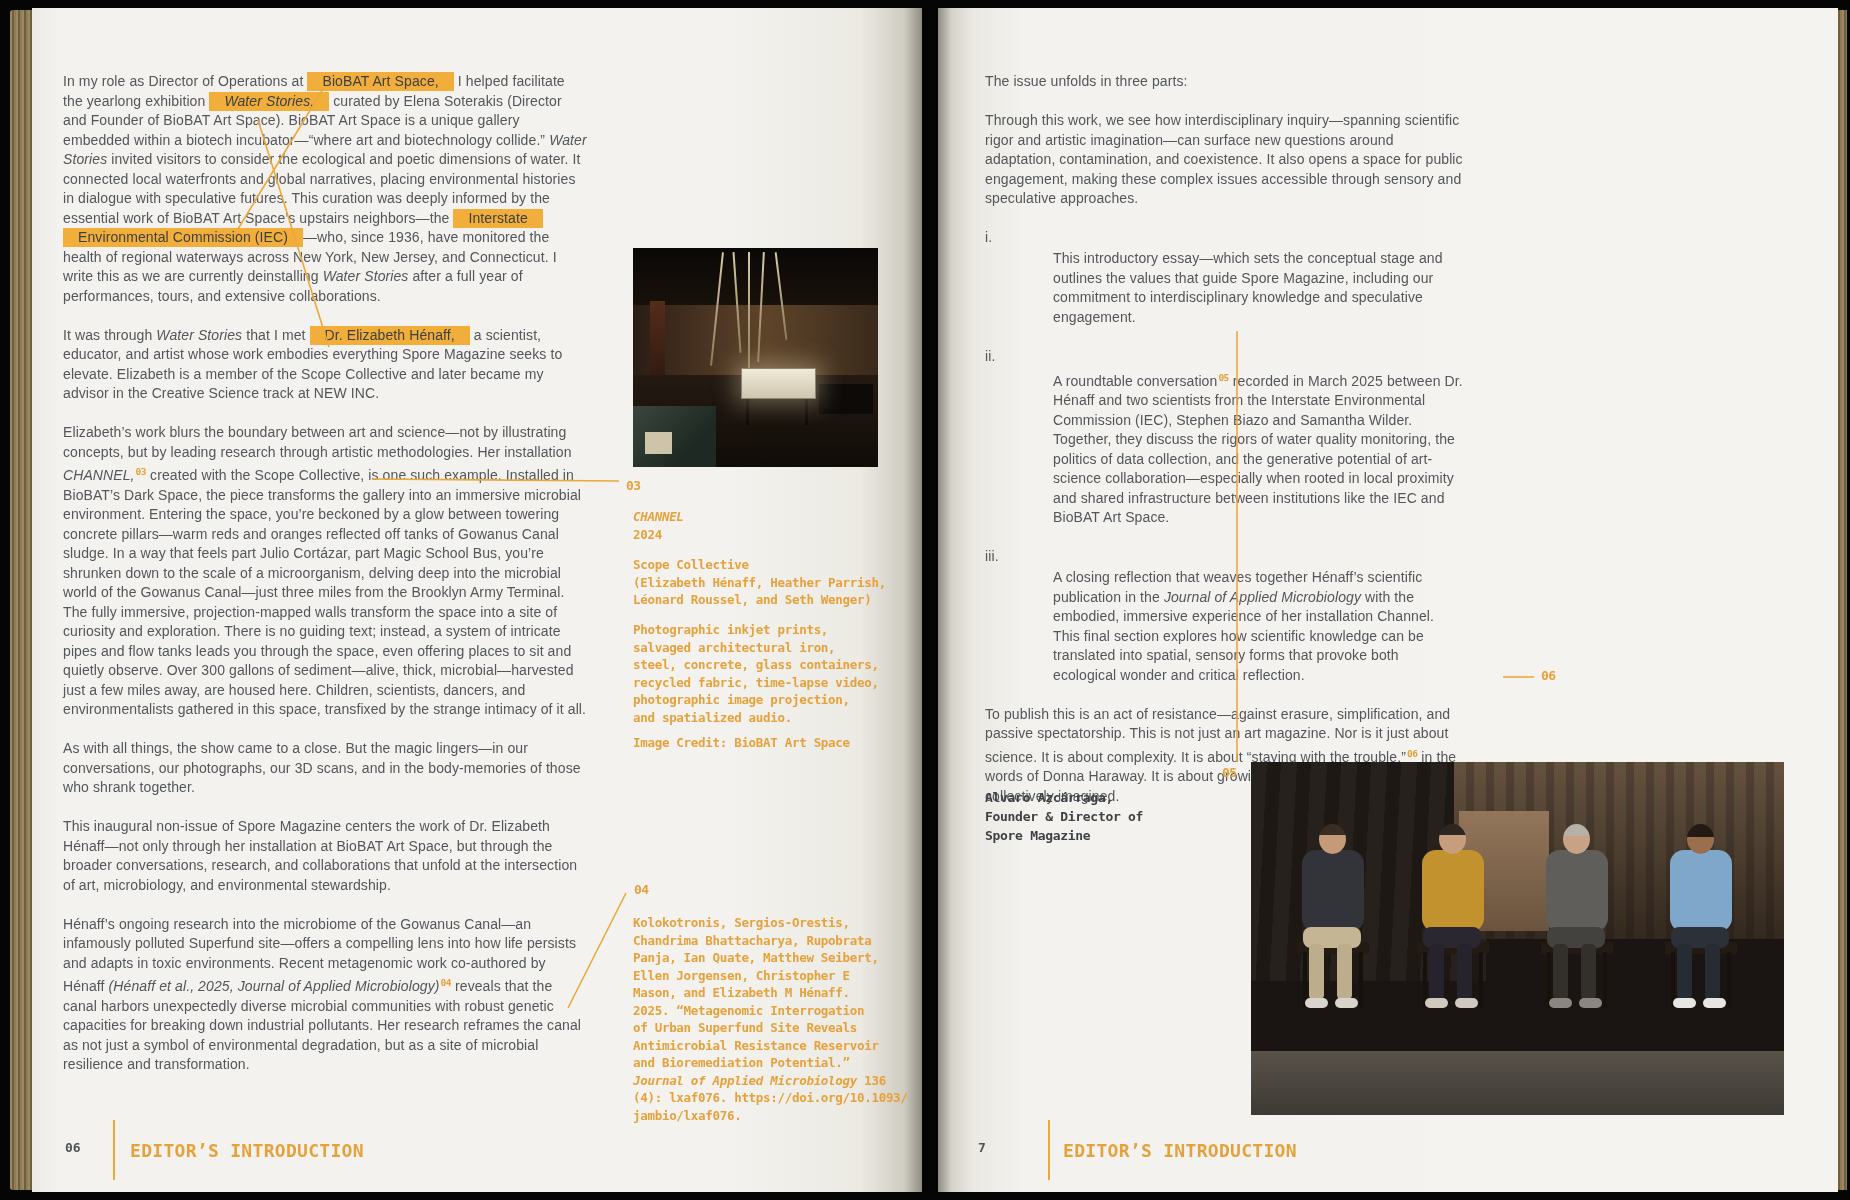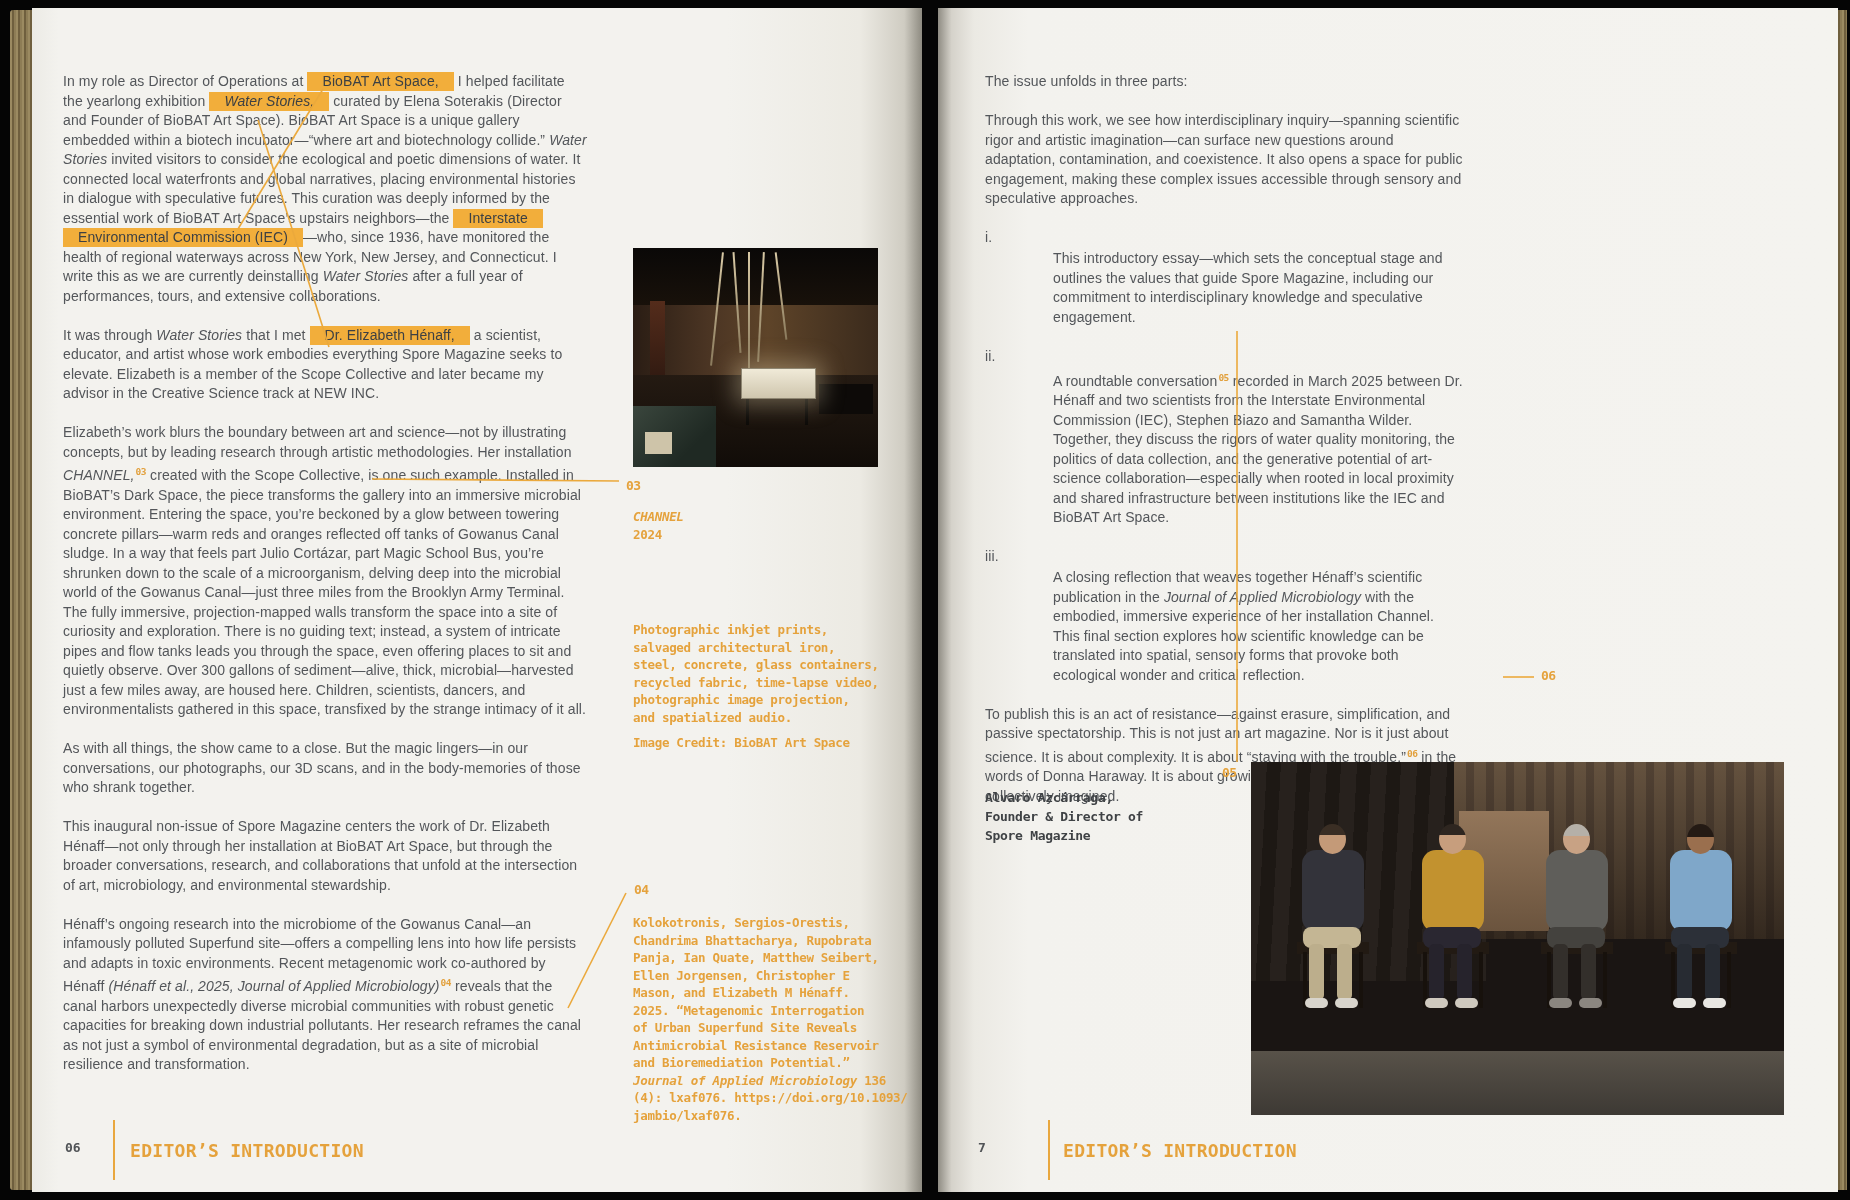--- a/index.html
+++ b/index.html
@@ -131,20 +131,25 @@
       <div class="p1-leg p1-l1"></div>
       <div class="p1-leg p1-l2"></div>
       <div class="p1-tank"></div>
     </div>
 
     <div class="reflabel" style="left:594px;top:470px;">03</div>
     <div class="cap" style="left:601px;top:500px;">
         <div class="rl"><span class="st-i">CHANNEL</span></div>
         <div class="rl"><span>2024</span></div>
       </div>
+    <div class="cap" style="left:601px;top:548px;">
+        <div class="rl">Scope Collective</div>
+        <div class="rl">(Elizabeth Hénaff, Heather Parrish,</div>
+        <div class="rl">Léonard Roussel, and Seth Wenger)</div>
+      </div>
     <div class="cap" style="left:601px;top:613px;">
         <div class="rl">Photographic inkjet prints,</div>
         <div class="rl">salvaged architectural iron,</div>
         <div class="rl">steel, concrete, glass containers,</div>
         <div class="rl">recycled fabric, time-lapse video,</div>
         <div class="rl">photographic image projection,</div>
         <div class="rl">and spatialized audio.</div>
       </div>
     <div class="cap" style="left:601px;top:726px;">Image Credit: BioBAT Art Space</div>
 

